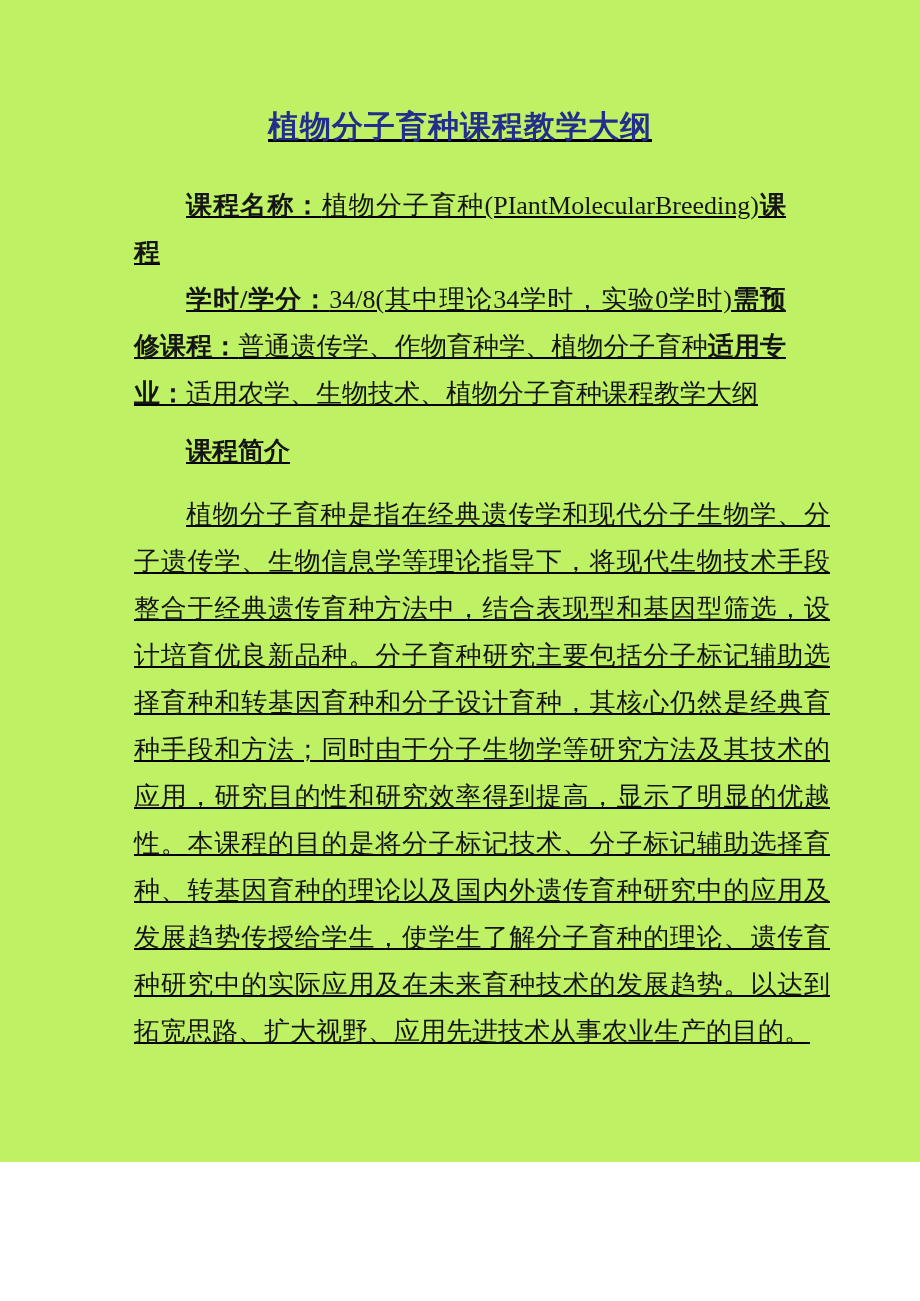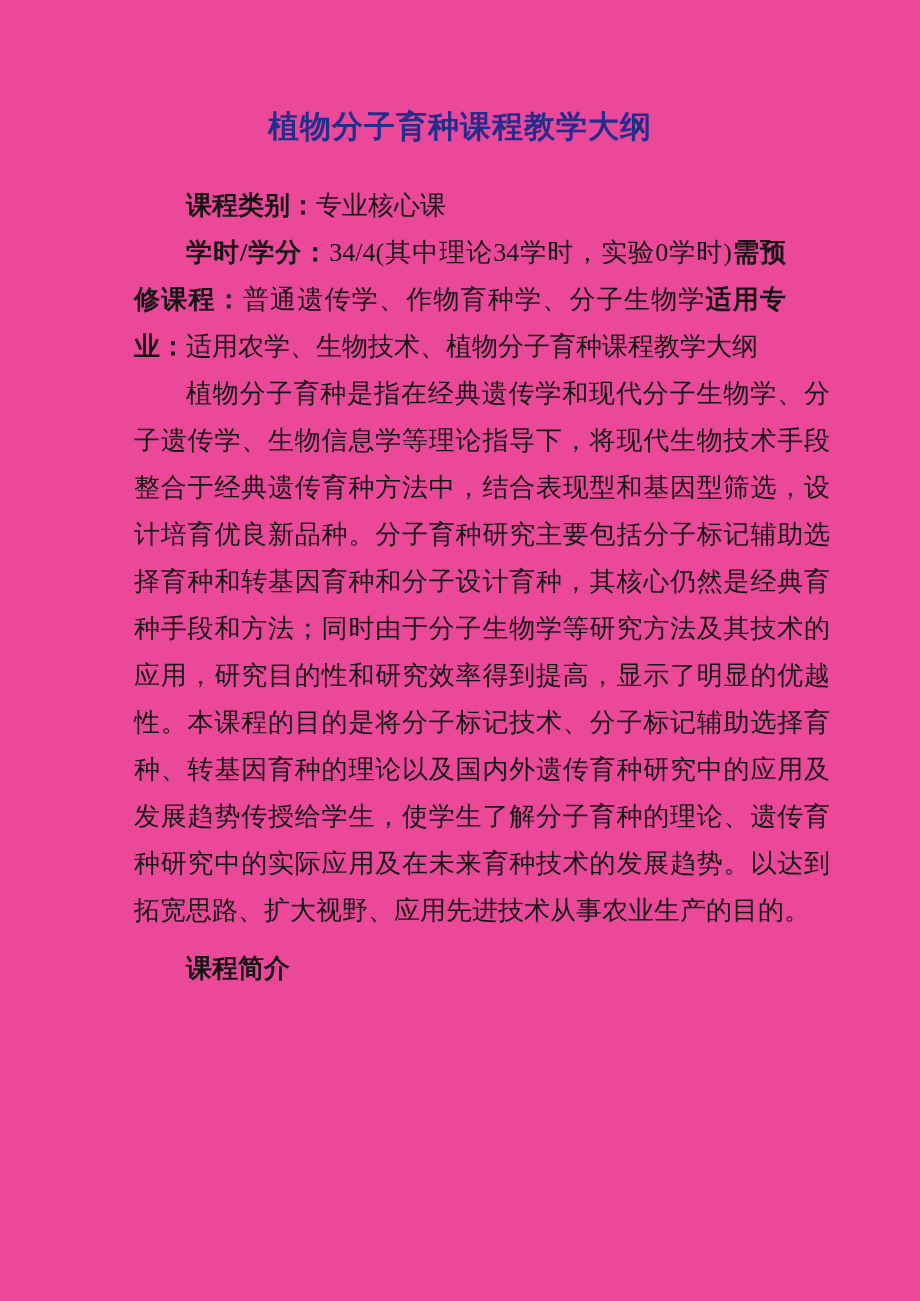--- a/index.html
+++ b/index.html
@@ -5,24 +5,25 @@
   html, body { margin: 0; padding: 0; }
   body {
     width: 920px;
     height: 1301px;
     background: #ffffff;
     overflow: hidden;
   }
   .page {
     box-sizing: border-box;
     width: 920px;
-    height: 1301px;
+    height: 1162px;
     padding: 106px 90px 0 134px;
-    background: #ec4899;
+    background: #bef264;
     font-family: "Liberation Serif", "DejaVu Serif", serif;
+    text-decoration: underline;
   }
   .doc-title {
     margin: 0 -90px 34px -134px;   
     text-align: center;
     font-size: 31px;
     line-height: 42px;
     font-weight: 700;
     letter-spacing: 1px;
     font-family: "Liberation Sans", "DejaVu Sans", sans-serif;
   }
@@ -45,18 +46,18 @@
     font-weight: 700;
   }
   .para.body { }
 </style>
 </head>
 <body>
 
 <main class="page">
   <h1 class="doc-title" style="color: rgb(35, 46, 140);">植物分子育种课程教学大纲</h1>
   <section class="content">
-      <p class="para meta"><span class="b">课程类别：</span><span>专业核心课</span></p>
-      <p class="para meta"><span class="b">学时/学分：</span><span>34/4(其中理论34学时，实验0学时)</span><span class="b">需预修课程：</span><span>普通遗传学、作物育种学、分子生物学</span><span class="b">适用专业：</span><span>适用农学、生物技术、植物分子育种课程教学大纲</span></p>
+      <p class="para meta"><span class="b">课程名称：</span><span>植物分子育种(PIantMolecularBreeding)</span><span class="b">课程</span></p>
+      <p class="para meta"><span class="b">学时/学分：</span><span>34/8(其中理论34学时，实验0学时)</span><span class="b">需预修课程：</span><span>普通遗传学、作物育种学、植物分子育种</span><span class="b">适用专业：</span><span>适用农学、生物技术、植物分子育种课程教学大纲</span></p>
+      <p class="para heading"><span class="b">课程简介</span></p>
       <p class="para body"><span>植物分子育种是指在经典遗传学和现代分子生物学、分子遗传学、生物信息学等理论指导下，将现代生物技术手段整合于经典遗传育种方法中，结合表现型和基因型筛选，设计培育优良新品种。分子育种研究主要包括分子标记辅助选择育种和转基因育种和分子设计育种，其核心仍然是经典育种手段和方法；同时由于分子生物学等研究方法及其技术的应用，研究目的性和研究效率得到提高，显示了明显的优越性。本课程的目的是将分子标记技术、分子标记辅助选择育种、转基因育种的理论以及国内外遗传育种研究中的应用及发展趋势传授给学生，使学生了解分子育种的理论、遗传育种研究中的实际应用及在未来育种技术的发展趋势。以达到拓宽思路、扩大视野、应用先进技术从事农业生产的目的。</span></p>
-      <p class="para heading"><span class="b">课程简介</span></p>
     </section>
 </main>
 
 </body></html>

